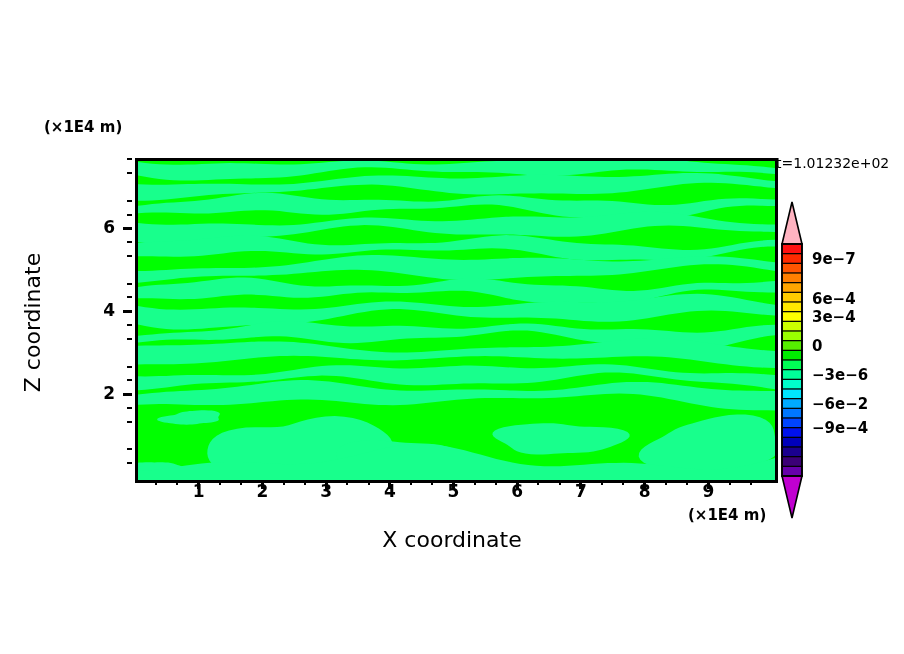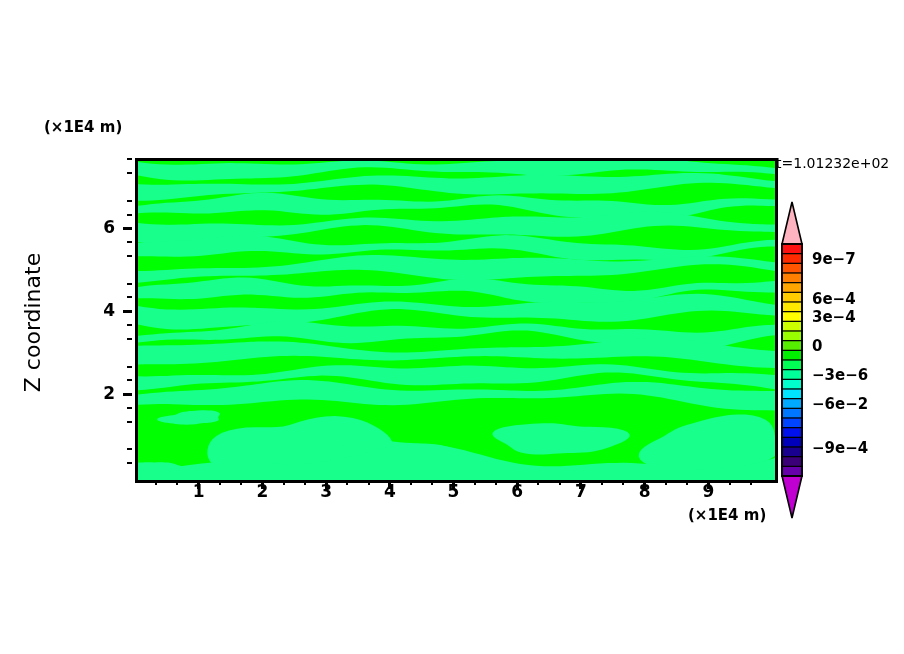--- a/index.html
+++ b/index.html
@@ -240,20 +240,21 @@
       <div class="tick tick-y-minor" style="left: 127px; top: 296.476px;"></div>
       <div class="tick tick-y-minor" style="left: 127px; top: 282.667px;"></div>
       <div class="tick tick-y-minor" style="left: 127px; top: 255.048px;"></div>
       <div class="tick tick-y-minor" style="left: 127px; top: 241.238px;"></div>
       <div class="tick tick-y-minor" style="left: 127px; top: 213.619px;"></div>
       <div class="tick tick-y-minor" style="left: 127px; top: 199.81px;"></div>
       <div class="tick tick-y-minor" style="left: 127px; top: 172.19px;"></div>
       <div class="tick tick-y-minor" style="left: 127px; top: 158.381px;"></div>
     </div>
 
+  <div class="axis-title-x">X coordinate</div>
   <div class="axis-title-y">Z coordinate</div>
 
   <div class="unit-bottom-right">(×1E4 m)</div>
 
   <div id="colorbar-group">
     <svg id="colorbar-svg" width="40" height="320" viewBox="0 0 40 320">
         <path d="M14,2 L24,44 L4,44 Z" fill="#ffb3c1" stroke="#000" stroke-width="1.6" stroke-linejoin="miter"></path>
         <rect x="4" y="44" width="20" height="10.066666666666666" fill="#ff1111" stroke="#000" stroke-width="1.2"></rect>
         <rect x="4" y="53.666666666666664" width="20" height="10.066666666666666" fill="#ff2a00" stroke="#000" stroke-width="1.2"></rect>
         <rect x="4" y="63.33333333333333" width="20" height="10.066666666666666" fill="#ff5500" stroke="#000" stroke-width="1.2"></rect>
@@ -280,16 +281,16 @@
         <rect x="4" y="266.3333333333333" width="20" height="10.066666666666666" fill="#6600aa" stroke="#000" stroke-width="1.2"></rect>
         <path d="M4,276 L24,276 L14,318 Z" fill="#c000d0" stroke="#000" stroke-width="1.6" stroke-linejoin="miter"></path>
         <rect x="4" y="44" width="20" height="232" fill="none" stroke="#000" stroke-width="1.8"></rect>
       </svg>
   <div class="cb-label" style="top: 49.5px;">9e−7</div>
       <div class="cb-label" style="top: 90px;">6e−4</div>
       <div class="cb-label" style="top: 107.5px;">3e−4</div>
       <div class="cb-label" style="top: 136.5px;">0</div>
       <div class="cb-label" style="top: 165.5px;">−3e−6</div>
       <div class="cb-label" style="top: 194.5px;">−6e−2</div>
-      <div class="cb-label" style="top: 239px;">−9e−4</div>
+      <div class="cb-label" style="top: 219px;">−9e−4</div>
     </div>
 
 </div>
 
 </body></html>

